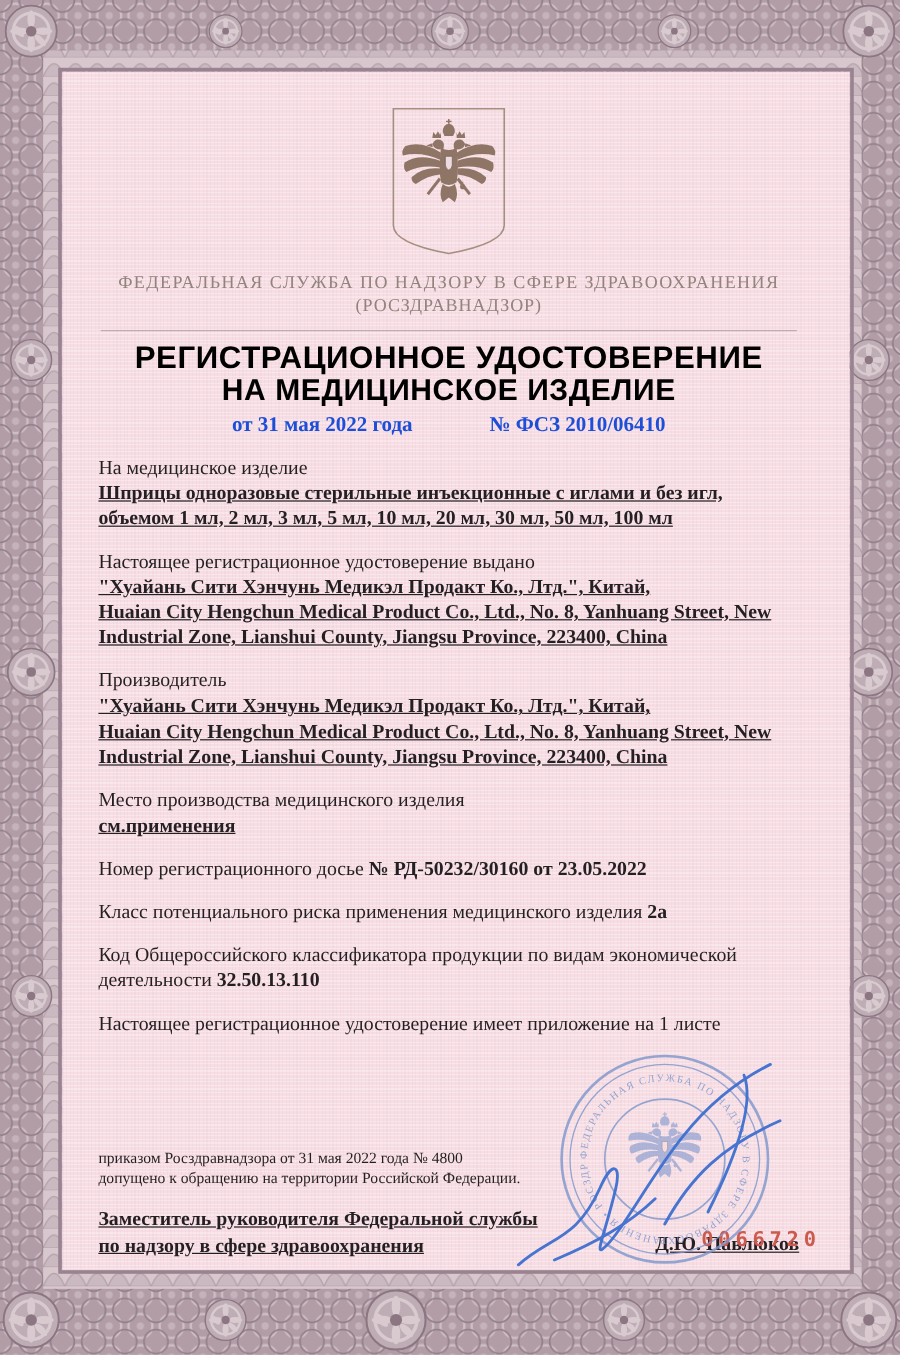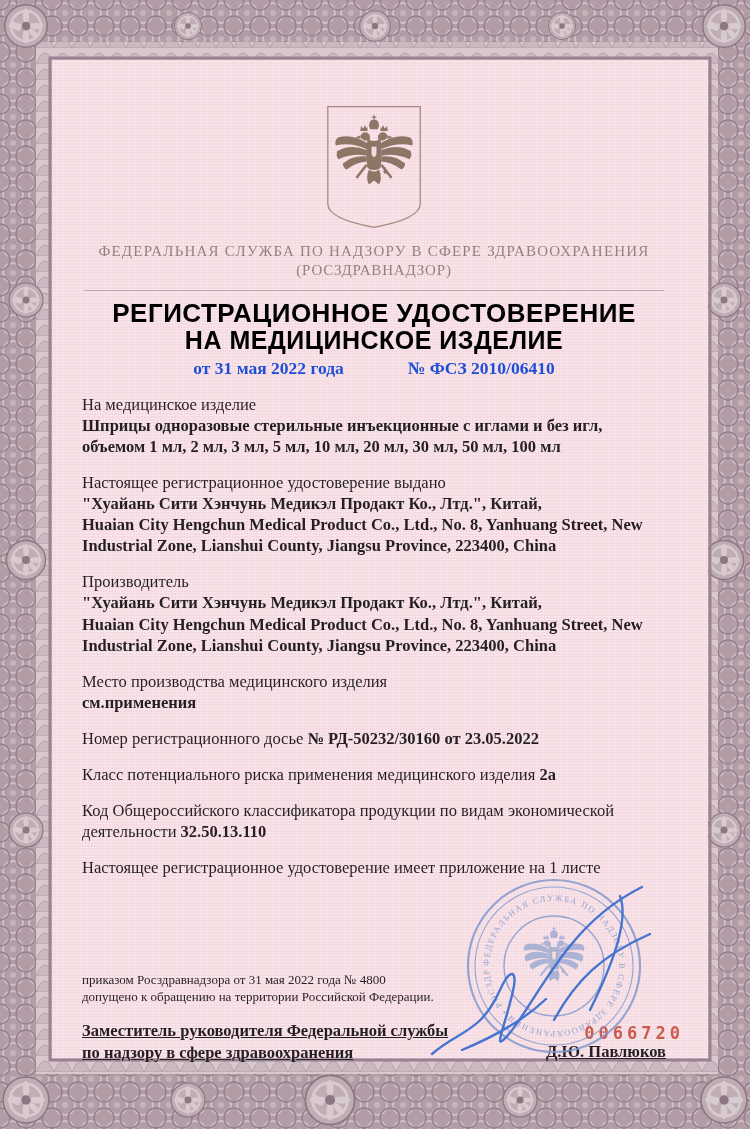--- a/index.html
+++ b/index.html
@@ -12,21 +12,21 @@
   .doc-inner{
     position:absolute;left:52px;top:60px;width:656px;height:998px;
     background:#f6dee4;z-index:1;
   }
   .paper-texture{
     position:absolute;inset:0;pointer-events:none;
     background:
       repeating-linear-gradient(0deg, rgba(255,255,255,.28) 0 1px, rgba(0,0,0,0) 1px 3px),
       repeating-linear-gradient(90deg, rgba(236,196,205,.25) 0 1px, rgba(0,0,0,0) 1px 3px);
   }
-  .content{position:relative;padding:24px 42px 0 30px;color:#241f22;margin-top:16px;}
+  .content{position:relative;padding:24px 42px 0 30px;color:#241f22;}
   .emblem-wrap{text-align:center;margin:0 0 6px 0;}
   .agency{
     text-align:center;color:#93827d;font-size:15px;letter-spacing:1.2px;line-height:1.25;
     font-family:"Liberation Serif", serif;
   }
   .agency .l2{letter-spacing:0.8px;font-size:15px;}
   .rule{border:none;border-top:1.5px solid #c0abb1;margin:10px 2px 8px 2px;}
   .cert-title{
     text-align:center;color:#000000;font-family:"Liberation Sans", sans-serif;
     font-weight:bold;line-height:1.1;letter-spacing:0.5px;
@@ -34,21 +34,21 @@
   .cert-title .t1{font-size:26px;}
   .cert-title .t2{font-size:25px;}
   .date-row{
     display:flex;justify-content:center;gap:64px;
     font-weight:bold;font-size:17.5px;margin-top:3px;color:#1d4ed8;
   }
   p{margin:0;}
   .para{font-size:16.5px;line-height:1.28;margin-top:15px;}
   .para .lead{font-weight:normal;}
   .para .val-bold{font-weight:bold;}
-  .block-bold{font-weight:bold;display:block;}
+  .block-bold{font-weight:bold;display:block;text-decoration:underline;}
   .footer-block{margin-top:92px;font-size:13px;line-height:1.35;}
   .sign-row{display:flex;justify-content:space-between;align-items:flex-end;margin-top:14px;font-size:16.5px;text-decoration:underline;}
   .sign-title{font-weight:bold;line-height:1.35;}
   .sign-name{font-weight:bold;white-space:nowrap;padding-bottom:2px;}
   .stamp-wrap{position:absolute;left:352px;top:798px;width:280px;height:230px;z-index:3;pointer-events:none;}
   .serial{
     position:absolute;right:24px;top:963px;z-index:2;
     font-family:"DejaVu Sans Mono", monospace;font-size:17px;letter-spacing:4px;
     color:#cd5a4e;font-weight:bold;
   }

